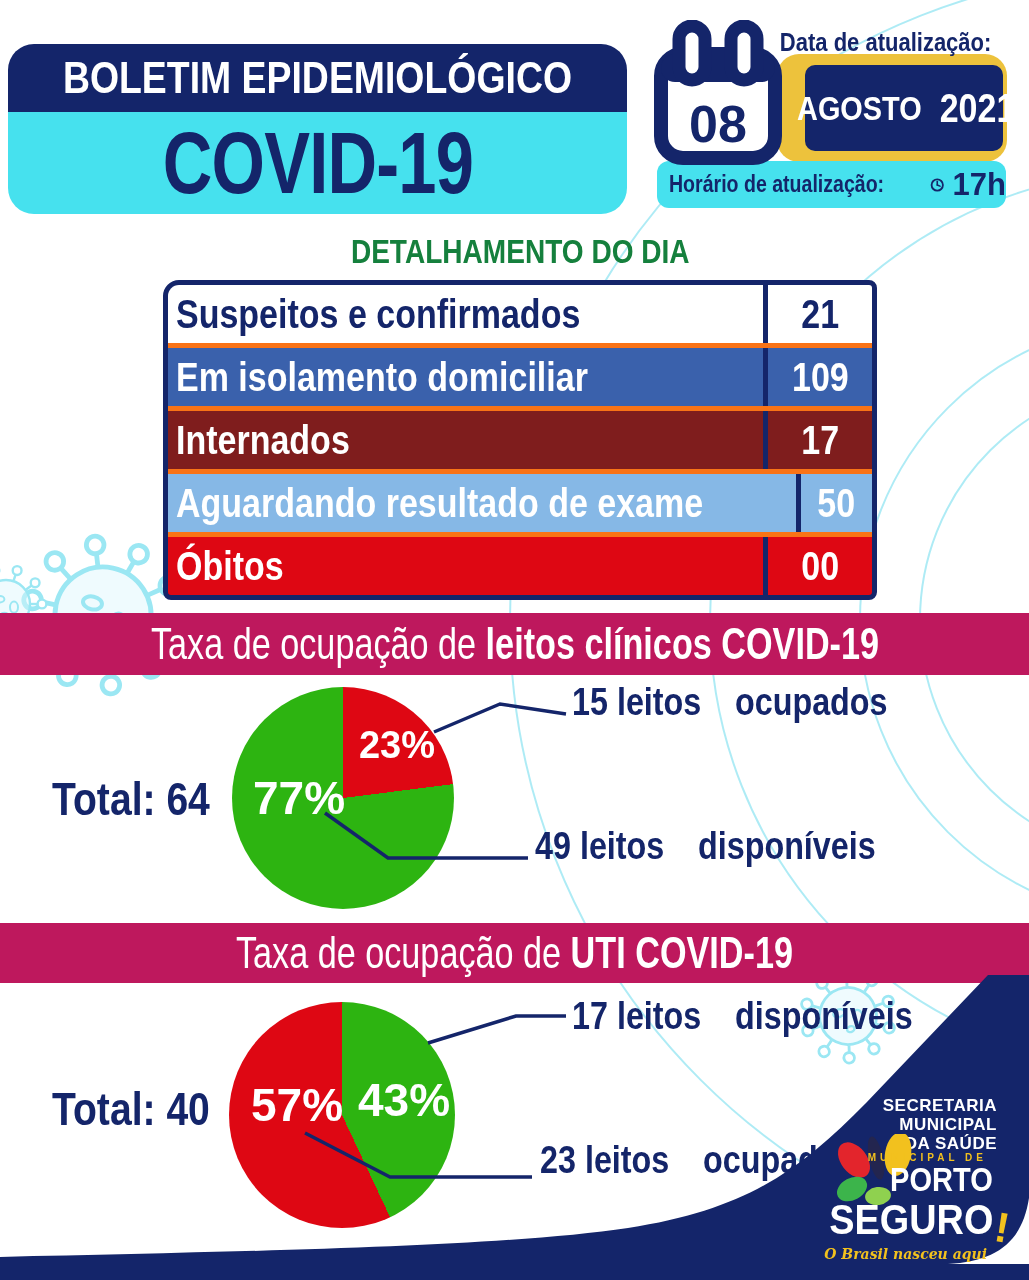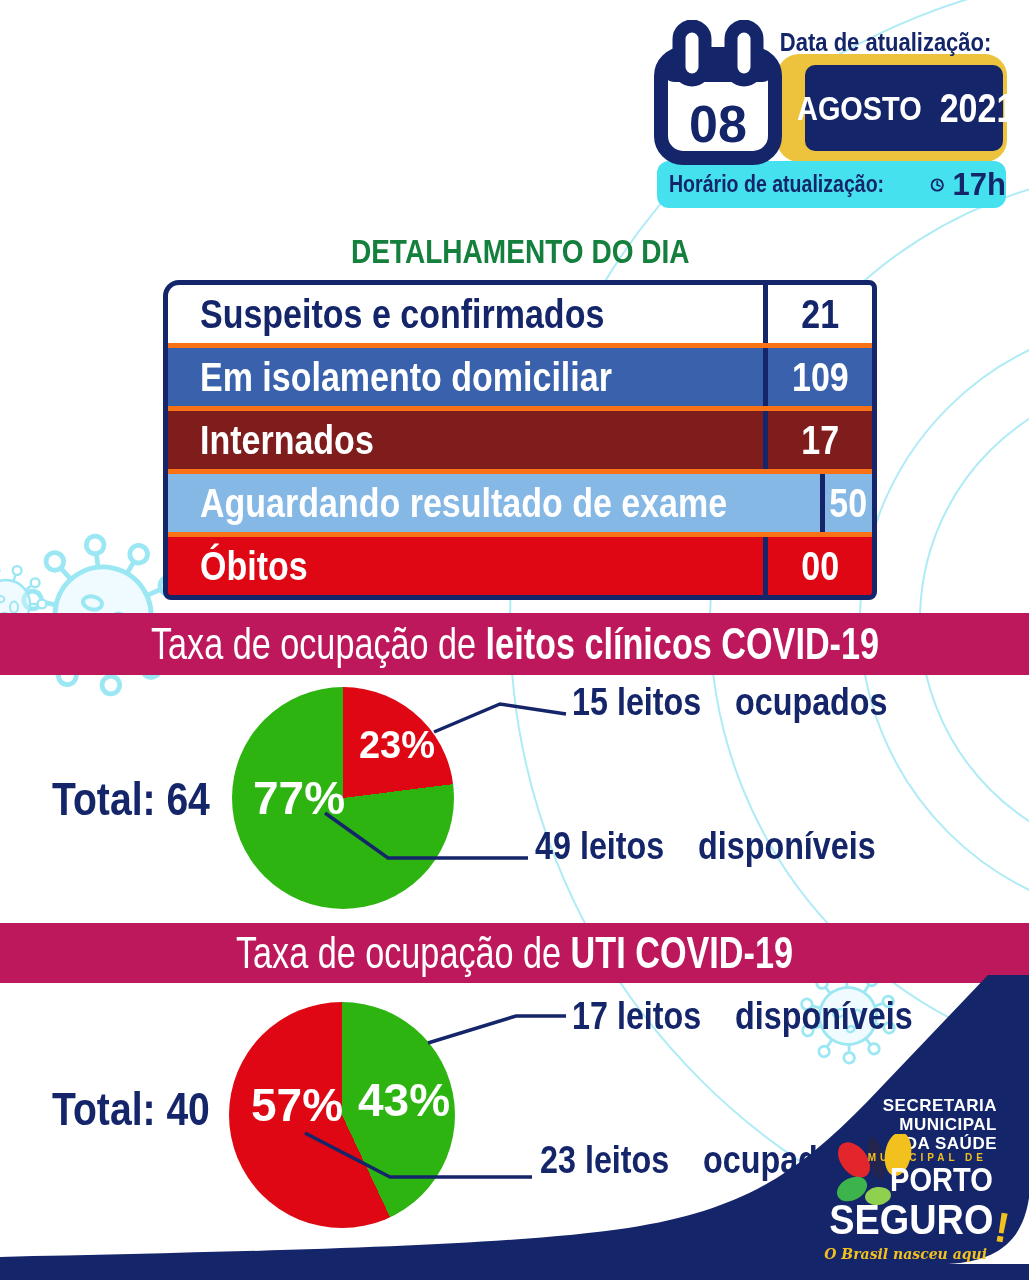--- a/index.html
+++ b/index.html
@@ -32,21 +32,21 @@
           display:flex;align-items:center;padding-left:12px;box-sizing:border-box;gap:8px;}
   .tstrip .tlab{color:#14256a;font-size:23px;font-weight:800;}
   .tstrip .tval{color:#14256a;font-size:31px;font-weight:800;}
 
   
   .dtitle{left:163px;top:233px;width:714px;text-align:center;color:#15803d;font-size:33px;font-weight:800;z-index:3;}
   .dtable{left:163px;top:280px;width:714px;border:5px solid #14256a;border-radius:16px 8px 8px 8px;
           overflow:hidden;box-sizing:border-box;z-index:3;background:#14256a;}
   .trow{display:flex;height:58px;}
   .trow + .trow{border-top:5px solid #f97316;}
-  .tlabel{flex:1;display:flex;align-items:center;padding-left:32px;}
+  .tlabel{flex:1;display:flex;align-items:center;padding-left:8px;}
   .tlabel span{font-size:40px;font-weight:800;}
   .tvalue{width:104px;border-left:5px solid #14256a;display:flex;align-items:center;justify-content:center;}
   .tvalue span{font-size:40px;font-weight:800;}
 
   
   .band{left:0;width:1029px;background:#be185d;display:flex;align-items:center;justify-content:center;z-index:2;}
   .band .reg{color:#fff;font-size:45px;font-weight:400;}
   .band .bold{color:#fff;font-size:45px;font-weight:800;}
   .band .wrap{transform:scaleX(.76);white-space:nowrap;display:inline-block;}
 
@@ -109,20 +109,28 @@
       <circle cx="1160" cy="620" r="240"></circle>
       <circle cx="1160" cy="620" r="300"></circle>
       <circle cx="1160" cy="620" r="450"></circle>
       <circle cx="1160" cy="620" r="650"></circle>
     </g>
     <use href="#virus" transform="translate(103,615) scale(1.6) rotate(12)"></use>
     <use href="#virus" transform="translate(6,604) scale(0.8)"></use>
     <use href="#virus" transform="translate(848,1016) scale(0.95) rotate(-20)"></use>
   </svg>
 
+  <div class="abs hcard">
+    <div class="hcard-top">
+      <span class="cxc">BOLETIM EPIDEMIOLÓGICO</span>
+    </div>
+    <div class="hcard-bottom">
+      <span>COVID-19</span>
+    </div>
+  </div>
 
   <div class="abs date-label">
     <span class="cxr">Data de atualização:</span>
   </div>
 
   <div class="abs ybox">
     <div class="nbox">
       <span class="month cxc">AGOSTO</span>
       <span class="year cxc">2021</span>
     </div>

